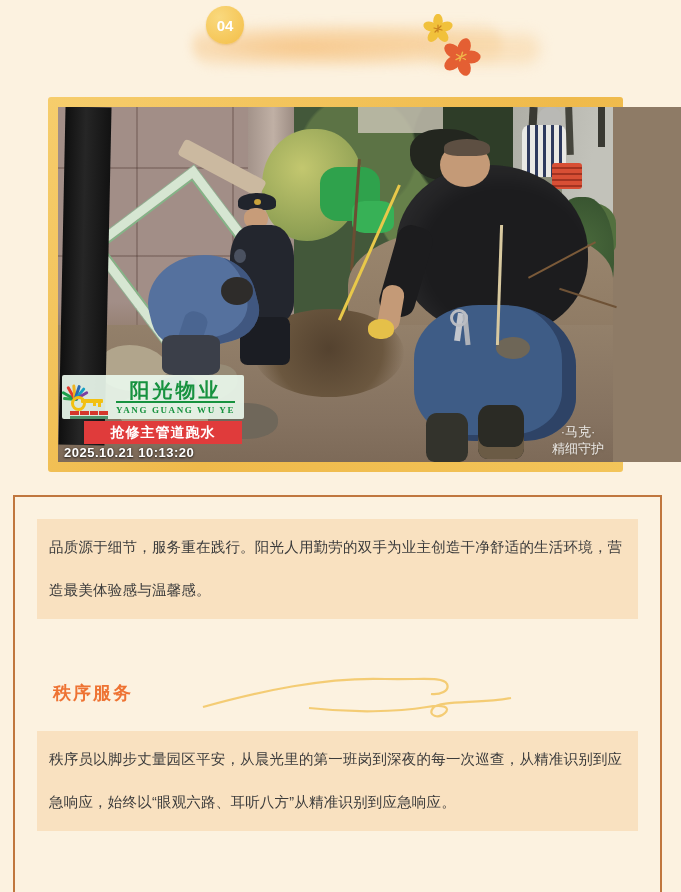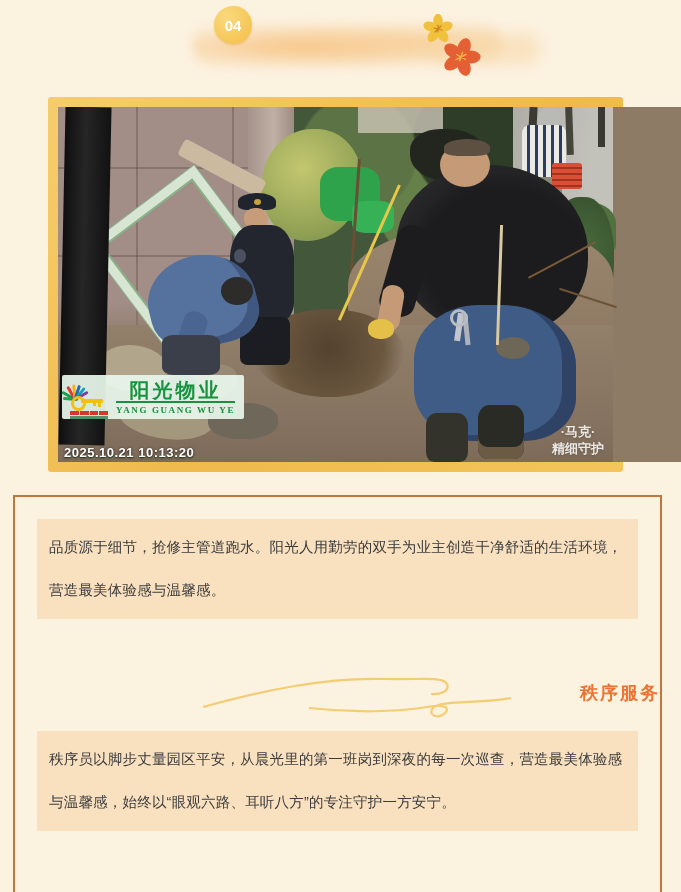--- a/index.html
+++ b/index.html
@@ -8,21 +8,21 @@
   .abs{position:absolute;display:block;}
 
   
   .hdr{position:absolute;left:0;top:0;width:681px;height:97px;}
   .smear{position:absolute;left:192px;top:22px;width:310px;height:46px;border-radius:40px;
          background:radial-gradient(ellipse at 35% 55%,rgba(246,198,136,.95),rgba(246,198,136,0) 72%),
                     radial-gradient(ellipse at 75% 45%,rgba(247,209,156,.8),rgba(247,209,156,0) 70%);
          filter:blur(5px);}
   .smear2{position:absolute;left:430px;top:34px;width:110px;height:30px;border-radius:30px;
           background:rgba(247,213,164,.55);filter:blur(7px);}
-  .badge{position:absolute;left:214px;top:6px;width:38px;height:38px;
+  .badge{position:absolute;left:206px;top:6px;width:38px;height:38px;
          background:radial-gradient(circle at 35% 30%,#f9d97e,#f4be47);
          border-radius:52% 48% 46% 54%/50% 50% 52% 48%;
          display:flex;align-items:center;justify-content:center;
          color:#fff;font-weight:bold;font-size:15px;box-shadow:0 1px 2px rgba(210,150,40,.35);}
   .title{position:absolute;left:0;top:32px;width:648px;text-align:center;
          font-size:20px;font-weight:bold;color:#ee7333;letter-spacing:2px;}
 
   
   .frame{position:absolute;left:48px;top:97px;width:575px;height:375px;
          background:linear-gradient(135deg,#f6cd6c,#efba4b 55%,#f3c55a);
@@ -46,29 +46,29 @@
   .logoCn{font-family:"Liberation Serif","DejaVu Serif",serif;font-weight:bold;color:#17923f;
           font-size:20px;letter-spacing:3px;line-height:20px;border-bottom:2px solid #17923f;padding-bottom:1px;}
   .logoEn{font-family:"Liberation Serif","DejaVu Serif",serif;font-weight:bold;color:#17923f;
           font-size:9px;letter-spacing:1.6px;margin-top:2px;text-align:center;}
   .banner{position:absolute;left:26px;top:314px;width:158px;height:23px;background:#e03b3b;
           color:#fff;font-weight:bold;font-size:14px;letter-spacing:1px;
           display:flex;align-items:center;justify-content:center;}
   .stamp{position:absolute;left:6px;top:338px;color:#fff;font-weight:bold;font-size:13px;
          text-shadow:0 1px 2px rgba(0,0,0,.65),0 0 3px rgba(0,0,0,.4);letter-spacing:.5px;}
   .camMark{position:absolute;left:478px;top:316px;width:84px;text-align:center;
-           color:rgba(255,255,255,.85);font-size:13px;font-weight:bold;line-height:17px;
+           color:rgba(255,255,255,.85);font-size:13px;font-weight:normal;line-height:17px;
            text-shadow:0 1px 2px rgba(90,80,60,.5);}
 
   
   .cbox{position:absolute;left:13px;top:495px;width:649px;height:560px;
         border:2px solid #c0773e;box-sizing:border-box;padding:22px 0 0 0;}
   .pblock{width:601px;margin:0 auto;background:#f9e1c0;padding:7px 12px;box-sizing:border-box;
           font-size:14.5px;letter-spacing:.2px;line-height:43px;color:#3b3b3b;}
-  .secHead{position:relative;height:40px;display:flex;align-items:center;justify-content:flex-end;margin-left:38px;}
+  .secHead{position:relative;height:40px;display:flex;align-items:center;justify-content:flex-start;margin-left:38px;}
   .secHead svg{position:absolute;left:50%;top:50%;transform:translate(-50%,-50%);}
   .secHead span{position:relative;z-index:1;font-size:18px;font-weight:bold;color:#ee7333;letter-spacing:2px;}
   .mb1{margin-bottom:54px;}
   .mt1{margin-top:18px;}
   .mt2{margin-top:8px;}
 </style>
 </head>
 <body>
 
 <div class="page">
@@ -216,37 +216,38 @@
               <s></s>
             </span>
           <span class="tinyRow2"></span>
         </span>
         <span class="logoTxt">
           <span class="logoCn" style="display:block">阳光物业</span>
           <span class="logoEn" style="display:block">YANG GUANG WU YE</span>
         </span>
       </span>
 
+      <span class="banner">抢修主管道跑水</span>
       <span class="stamp">2025.10.21 10:13:20</span>
       <span class="camMark">
         <span style="display:block">·马克·</span>
         <span style="display:block">精细守护</span>
       </span>
     </div>
   </div>
 
   <div class="cbox">
 
-    <div class="pblock mb1">品质源于细节，抢修主管道跑水。阳光人用勤劳的双手为业主创造干净舒适的生活环境，营造最美体验感与温馨感。</div>
+    <div class="pblock mb1">品质源于细节，服务重在践行。阳光人用勤劳的双手为业主创造干净舒适的生活环境，营造最美体验感与温馨感。</div>
 
     <div class="secHead">
       <svg width="320" height="52" viewBox="0 0 320 52">
         <path d="M6 40 C 64 24, 128 10, 188 12 C 224 13, 246 9, 250 17 C 253 24, 243 28, 234 27" fill="none" stroke="#f2c660" stroke-width="2.2" opacity=".85"></path>
         <path d="M112 41 C 156 46, 200 45, 230 40 C 246 37, 254 40, 248 46 C 242 52, 230 49, 236 41 C 242 33, 284 37, 314 31" fill="none" stroke="#f2c660" stroke-width="2.2" opacity=".85"></path>
       </svg>
       <span>秩序服务</span>
     </div>
 
-    <div class="pblock mt1">秩序员以脚步丈量园区平安，从晨光里的第一班岗到深夜的每一次巡查，营造最美体验感与温馨感，始终以“眼观六路、耳听八方”的专注守护一方安宁。</div>
+    <div class="pblock mt1">秩序员以脚步丈量园区平安，从晨光里的第一班岗到深夜的每一次巡查，从精准识别到应急响应，始终以“眼观六路、耳听八方”从精准识别到应急响应。</div>
 
 
   </div>
 </div>
 
 </body></html>

